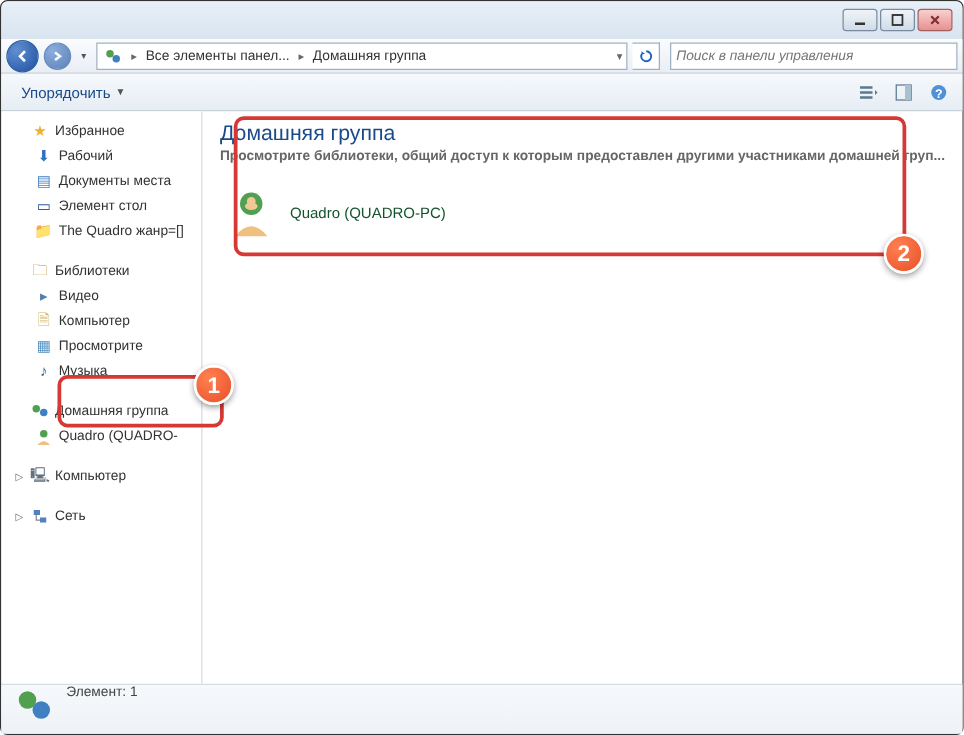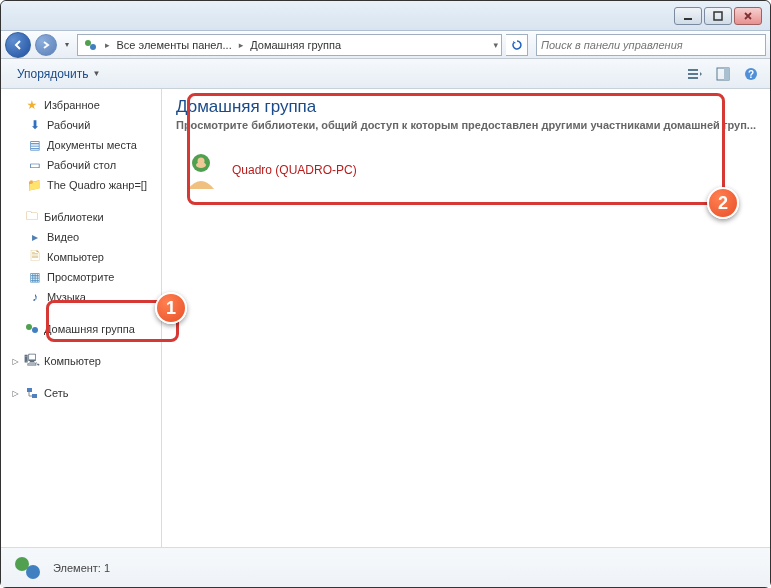--- a/index.html
+++ b/index.html
@@ -27,22 +27,22 @@
 .nav-group { margin-bottom: 12px; }
 .nav-item { display: flex; align-items: center; padding: 2px 4px 2px 10px; cursor: pointer; gap: 4px; color: #333; white-space: nowrap; }
 .nav-item.sub { padding-left: 26px; }
 .nav-tri { width: 9px; height: 9px; display: inline-flex; align-items: center; justify-content: center; font-size: 8px; color: #666; }
 .nav-icon { width: 16px; height: 16px; display: inline-flex; align-items: center; justify-content: center; font-size: 12px; }
 .main { flex: 1; padding: 8px 14px; position: relative; }
 .main-heading { font-size: 17px; color: #1a4a8a; margin-bottom: 2px; }
 .main-desc { font-size: 11px; color: #666; margin-bottom: 14px; white-space: nowrap; overflow: hidden; text-overflow: ellipsis; font-weight: bold; }
 .item-row { display: flex; align-items: center; gap: 10px; cursor: pointer; padding: 4px; }
 .user-icon { width: 42px; height: 42px; display: flex; align-items: center; justify-content: center; }
-.item-label { font-size: 12px; color: #b91c1c; }
-.statusbar { height: 40px; border-top: 1px solid #d8dce0; background: linear-gradient(#f6f9fc, #eef2f6); display: flex; align-items: center; padding: 0 10px; gap: 10px; }
+.item-label { font-size: 12px; color: #14532d; }
+.statusbar { height: 40px; border-top: 1px solid #d8dce0; background: linear-gradient(#f6f9fc, #eef2f6); display: flex; padding: 0 10px; gap: 10px; }
 .status-icon { width: 32px; height: 32px; display: flex; align-items: center; justify-content: center; }
 .status-text { font-size: 11px; color: #444; }
 .callout { position: absolute; border: 3px solid #d63834; border-radius: 8px; pointer-events: none; }
 .badge { position: absolute; width: 32px; height: 32px; border-radius: 50%; background: radial-gradient(circle at 35% 30%, #ff8050, #e8502a); border: 2px solid #fff; box-shadow: 0 2px 5px rgba(0,0,0,.4); color: #fff; font-weight: bold; font-size: 18px; display: flex; align-items: center; justify-content: center; }
 .ico-star { color: #f0b030; } .ico-down { color: #3070c0; } .ico-recent { color: #4080c0; } .ico-desk { color: #3060a0; }
 .ico-music-f { color: #a050b0; } .ico-lib { color: #c09030; } .ico-vid { color: #5080b0; } .ico-doc { color: #d0b060; }
 .ico-img { color: #5090c0; } .ico-music { color: #3060a0; } .ico-hg { color: #50a050; } .ico-user { color: #50a050; }
 .ico-pc { color: #607080; } .ico-net { color: #5080c0; }
 svg { display: block; }
 </style>
@@ -148,21 +148,21 @@
         <div class="nav-item sub">
           <span class="nav-icon ico-down">⬇</span>
           <span>Рабочий</span>
         </div>
         <div class="nav-item sub">
           <span class="nav-icon ico-recent">▤</span>
           <span>Документы места</span>
         </div>
         <div class="nav-item sub">
           <span class="nav-icon ico-desk">▭</span>
-          <span>Рабочий стол</span>
+          <span>Элемент стол</span>
         </div>
         <div class="nav-item sub">
           <span class="nav-icon ico-music-f">📁</span>
           <span>The Quadro жанр=[]</span>
         </div>
       </div>
 
       <div class="nav-group">
         <div class="nav-item">
           <span class="nav-tri"></span>
@@ -190,20 +190,29 @@
       <div class="nav-group" style="position:relative">
         <div class="nav-item">
           <span class="nav-tri"></span>
           <span class="nav-icon ico-hg">
             <svg width="16" height="16">
                 <circle cx="5" cy="6" r="3" fill="#50a050"></circle>
                 <circle cx="11" cy="9" r="3" fill="#4080c0"></circle>
               </svg>
           </span>
           <span>Домашняя группа</span>
+        </div>
+        <div class="nav-item sub">
+          <span class="nav-icon ico-user">
+            <svg width="14" height="14">
+                <circle cx="7" cy="5" r="3" fill="#50a050"></circle>
+                <path d="M2 14 Q7 8 12 14" fill="#f0c080"></path>
+              </svg>
+          </span>
+          <span>Quadro (QUADRO-</span>
         </div>
       </div>
 
       <div class="nav-group">
         <div class="nav-item">
           <span class="nav-tri">▷</span>
           <span class="nav-icon ico-pc">🖳</span>
           <span>Компьютер</span>
         </div>
       </div>

